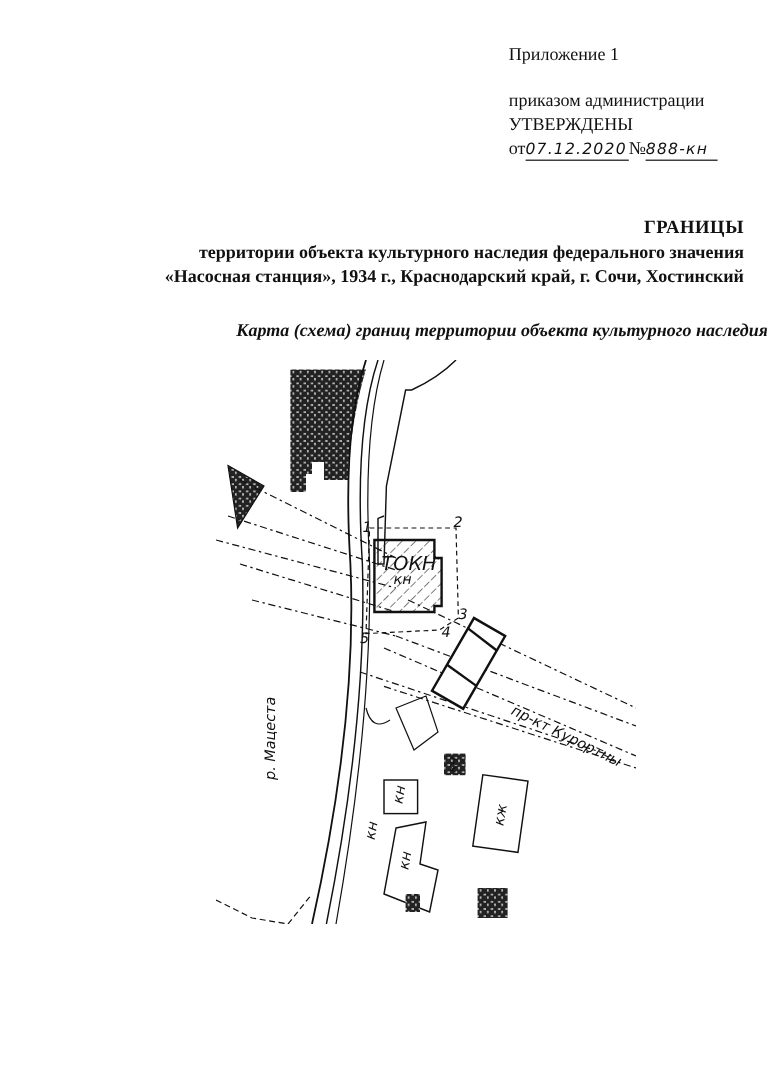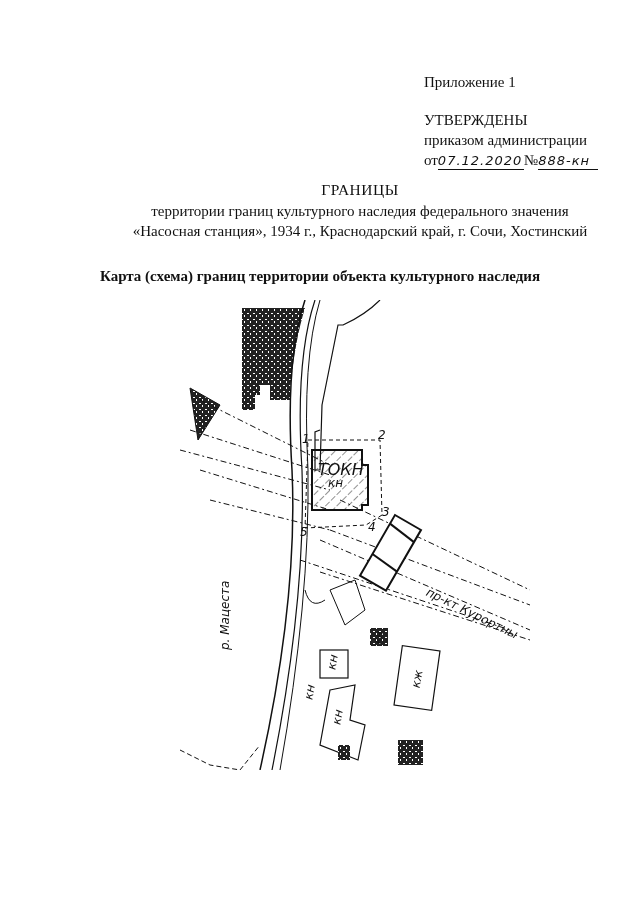--- a/index.html
+++ b/index.html
@@ -1,49 +1,49 @@
 <!DOCTYPE html>
 <html><head>
 <meta charset="utf-8">
 <style>
   html, body { margin: 0; padding: 0; background: #ffffff; }
   body { width: 639px; height: 905px; position: relative; overflow: hidden;
          font-family: "Liberation Serif", serif; color: #111; }
   .approval { position: absolute; left: 424px; top: 36px; font-size: 15px; line-height: 20px; }
-  .approval .app-no { margin-bottom: 18px; margin-top: 36px; }
+  .approval .app-no { margin-bottom: 18px; }
   .approval .line { white-space: nowrap; }
   .hand { font-family: "DejaVu Sans", sans-serif; font-style: italic; font-size: 13px;
           letter-spacing: 1px; border-bottom: 1px solid #111; display: inline-block; line-height: 16px; }
   .hand.date { width: 86px; }
   .hand.num { width: 60px; }
-  .title-block { position: absolute; left: 100px; top: 180px; width: 520px; text-align: center;
-                 font-weight: normal; font-size: 15px; line-height: 20px; }
+  .title-block { position: absolute; left: 100px; top: 180px; width: 520px; text-align: right;
+                 font-weight: bold; font-size: 15px; line-height: 20px; }
   .title-block .main { font-size: 15.5px; letter-spacing: 0.5px; margin-bottom: 1px; }
-  .map-caption { position: absolute; left: 100px; top: 268px; width: 540px; text-align: left;
-                 font-weight: bold; font-size: 15px; }
+  .map-caption { position: absolute; left: 100px; top: 268px; width: 540px; text-align: right;
+                 font-weight: bold; font-size: 15px; font-style: italic; }
   .map { position: absolute; left: 180px; top: 300px; width: 350px; height: 470px; }
   .map svg { width: 100%; height: 100%; display: block; }
   .map-label { position: absolute; font-family: "DejaVu Sans", sans-serif; font-style: italic;
                font-size: 12px; color: #111; white-space: nowrap; }
 </style>
 </head>
 <body>
 
 <div class="approval">
   <div class="app-no">Приложение 1</div>
+  <div class="line">приказом администрации</div>
   <div class="line">УТВЕРЖДЕНЫ</div>
-  <div class="line">приказом администрации</div>
   <div class="line">
     <span>от</span><span class="hand date">07.12.2020</span><span>№</span><span class="hand num">888-кн</span>
   </div>
 </div>
 
 <div class="title-block">
   <div class="main">ГРАНИЦЫ</div>
-  <div>территории границ культурного наследия федерального значения</div>
+  <div>территории объекта культурного наследия федерального значения</div>
   <div>«Насосная станция», 1934 г., Краснодарский край, г. Сочи, Хостинский</div>
 </div>
 
 <div class="map-caption">Карта (схема) границ территории объекта культурного наследия</div>
 
 <div class="map">
   <svg viewBox="0 0 350 470">
     <defs>
       <pattern id="hatch" width="8" height="8" patternUnits="userSpaceOnUse" patternTransform="rotate(45)">
         <line x1="0" y1="0" x2="0" y2="8" stroke="#222" stroke-width="1" stroke-dasharray="3,2"></line>

